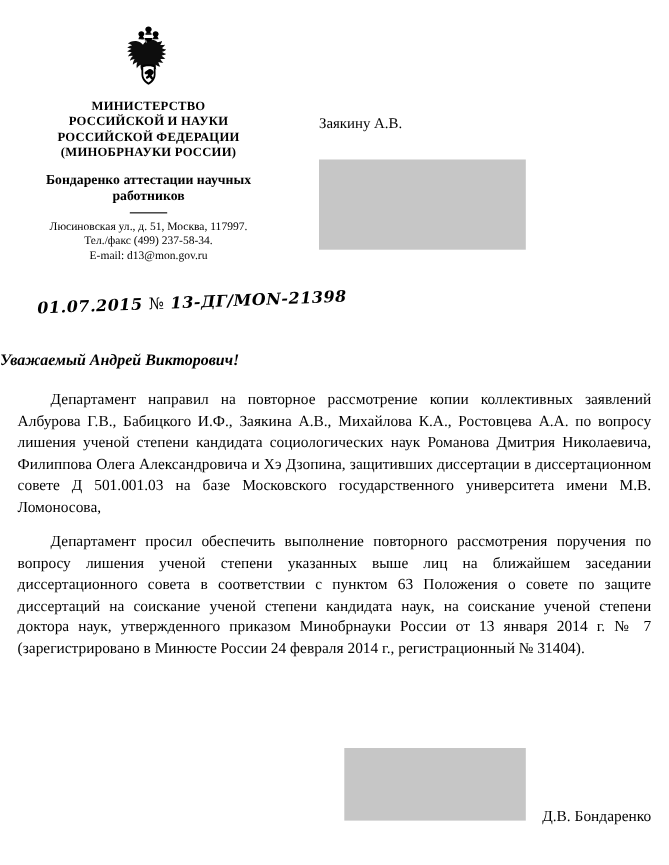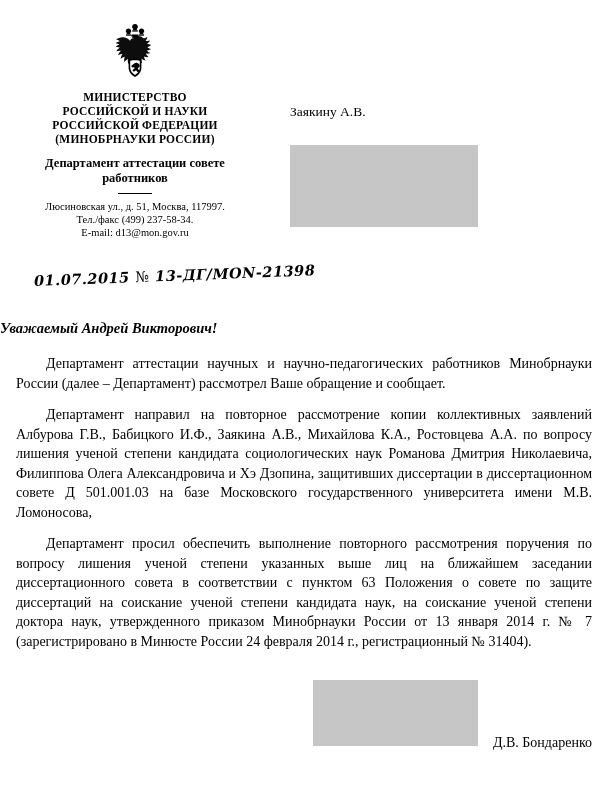--- a/index.html
+++ b/index.html
@@ -174,21 +174,21 @@
         <path d="M19.5 48.5c-.3 3 .6 6 2.4 8.2.3-1.7.8-3 1.6-3.9.1 2.2.8 4.4 2 6.1.2-1.9.7-3.3 1.5-4.3.2 2.3 1 4.4 2.2 6 .3-2 .8-3.4 1.6-4.4.3 2.2 1.1 4.2 2.3 5.7.2-1.9.7-3.3 1.4-4.2.4 1.9 1.2 3.6 2.3 4.9.4-3 .3-5.9-.3-8.4" opacity="0"></path>
       </g>
     </svg>
     <div class="ministry">
       <div>МИНИСТЕРСТВО</div>
       <div>РОССИЙСКОЙ И НАУКИ</div>
       <div>РОССИЙСКОЙ ФЕДЕРАЦИИ</div>
       <div>(МИНОБРНАУКИ РОССИИ)</div>
     </div>
     <div class="dept">
-      <div>Департамент  аттестации совете</div>
+      <div>Бондаренко  аттестации научных</div>
       <div>работников</div>
     </div>
     <div class="rule"></div>
     <div class="contacts">
       <div>Люсиновская ул., д. 51, Москва, 117997.</div>
       <div>Тел./факс (499) 237-58-34.</div>
       <div>E-mail: d13@mon.gov.ru</div>
     </div>
   </div>
 
@@ -200,21 +200,20 @@
     </span>
   </div>
 
   <div class="addressee">Заякину А.В.</div>
   <div class="redaction redaction-1"></div>
   <div class="redaction redaction-2"></div>
 
   <div class="salutation">Уважаемый Андрей Викторович!</div>
 
   <div class="body">
-    <p>Департамент аттестации научных и научно-педагогических работников Минобрнауки России (далее – Департамент) рассмотрел Ваше обращение и сообщает.</p>
     <p>Департамент направил на повторное рассмотрение копии коллективных заявлений Албурова Г.В., Бабицкого И.Ф., Заякина А.В., Михайлова К.А., Ростовцева А.А. по вопросу лишения ученой степени кандидата социологических наук Романова Дмитрия Николаевича, Филиппова Олега Александровича и Хэ Дзопина, защитивших диссертации в диссертационном совете Д 501.001.03 на базе Московского государственного университета имени М.В. Ломоносова,</p>
     <p>Департамент просил обеспечить выполнение повторного рассмотрения поручения  по вопросу лишения ученой степени указанных выше лиц на ближайшем заседании диссертационного  совета в соответствии с пунктом  63 Положения о совете по защите диссертаций на соискание ученой степени кандидата наук, на соискание ученой степени доктора наук, утвержденного приказом Минобрнауки России от 13 января 2014 г. № 7  (зарегистрировано в Минюсте России 24 февраля 2014 г., регистрационный  № 31404).</p>
   </div>
 
   <div class="signature">
     <div class="right">Д.В. Бондаренко</div>
     <div class="clear"></div>
   </div>
 
 </div>

